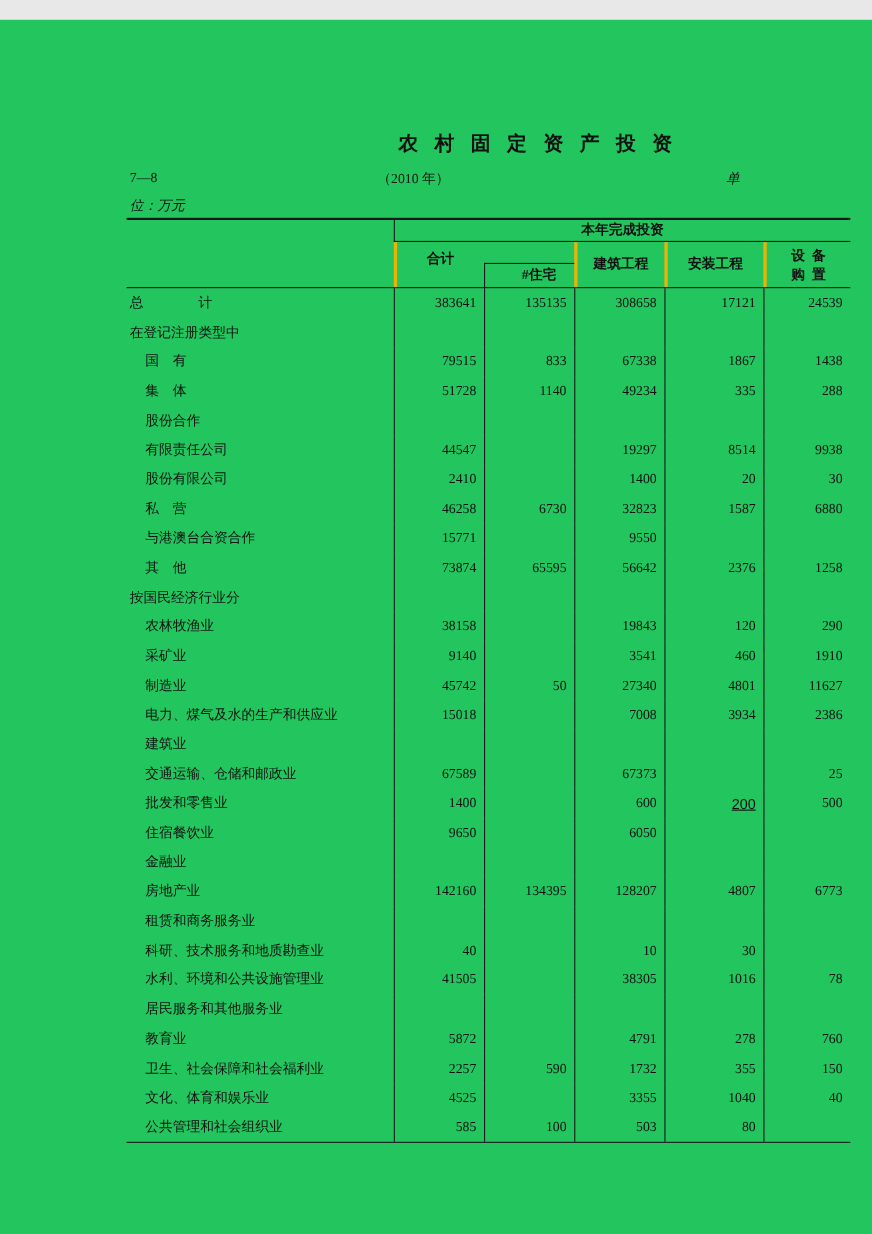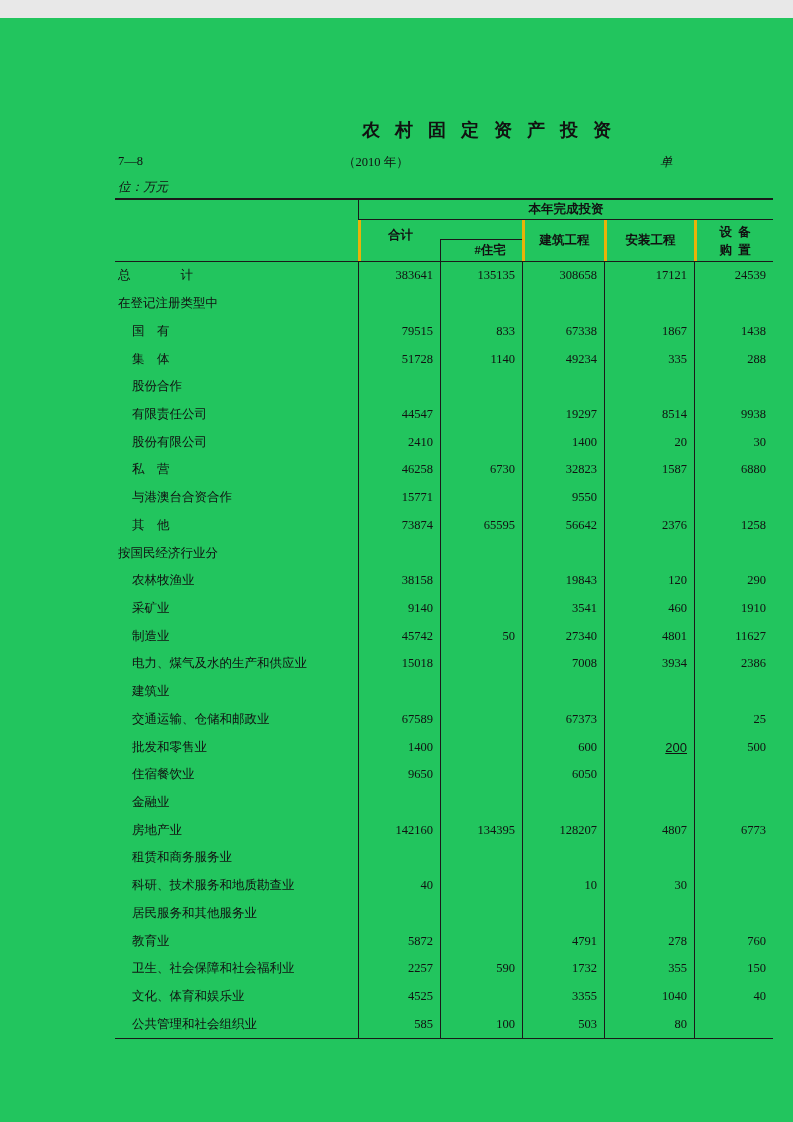--- a/index.html
+++ b/index.html
@@ -342,20 +342,28 @@
         </div>
         <div class="row">
           <div class="cell stub indent">科研、技术服务和地质勘查业</div>
           <div class="cell val col0">40</div>
           <div class="cell val col1"></div>
           <div class="cell val col2">10</div>
           <div class="cell val col3">30</div>
           <div class="cell val col4"></div>
         </div>
         <div class="row">
+          <div class="cell stub indent">水利、环境和公共设施管理业</div>
+          <div class="cell val col0">41505</div>
+          <div class="cell val col1"></div>
+          <div class="cell val col2">38305</div>
+          <div class="cell val col3">1016</div>
+          <div class="cell val col4">78</div>
+        </div>
+        <div class="row">
           <div class="cell stub indent">居民服务和其他服务业</div>
           <div class="cell val col0"></div>
           <div class="cell val col1"></div>
           <div class="cell val col2"></div>
           <div class="cell val col3"></div>
           <div class="cell val col4"></div>
         </div>
         <div class="row">
           <div class="cell stub indent">教育业</div>
           <div class="cell val col0">5872</div>

